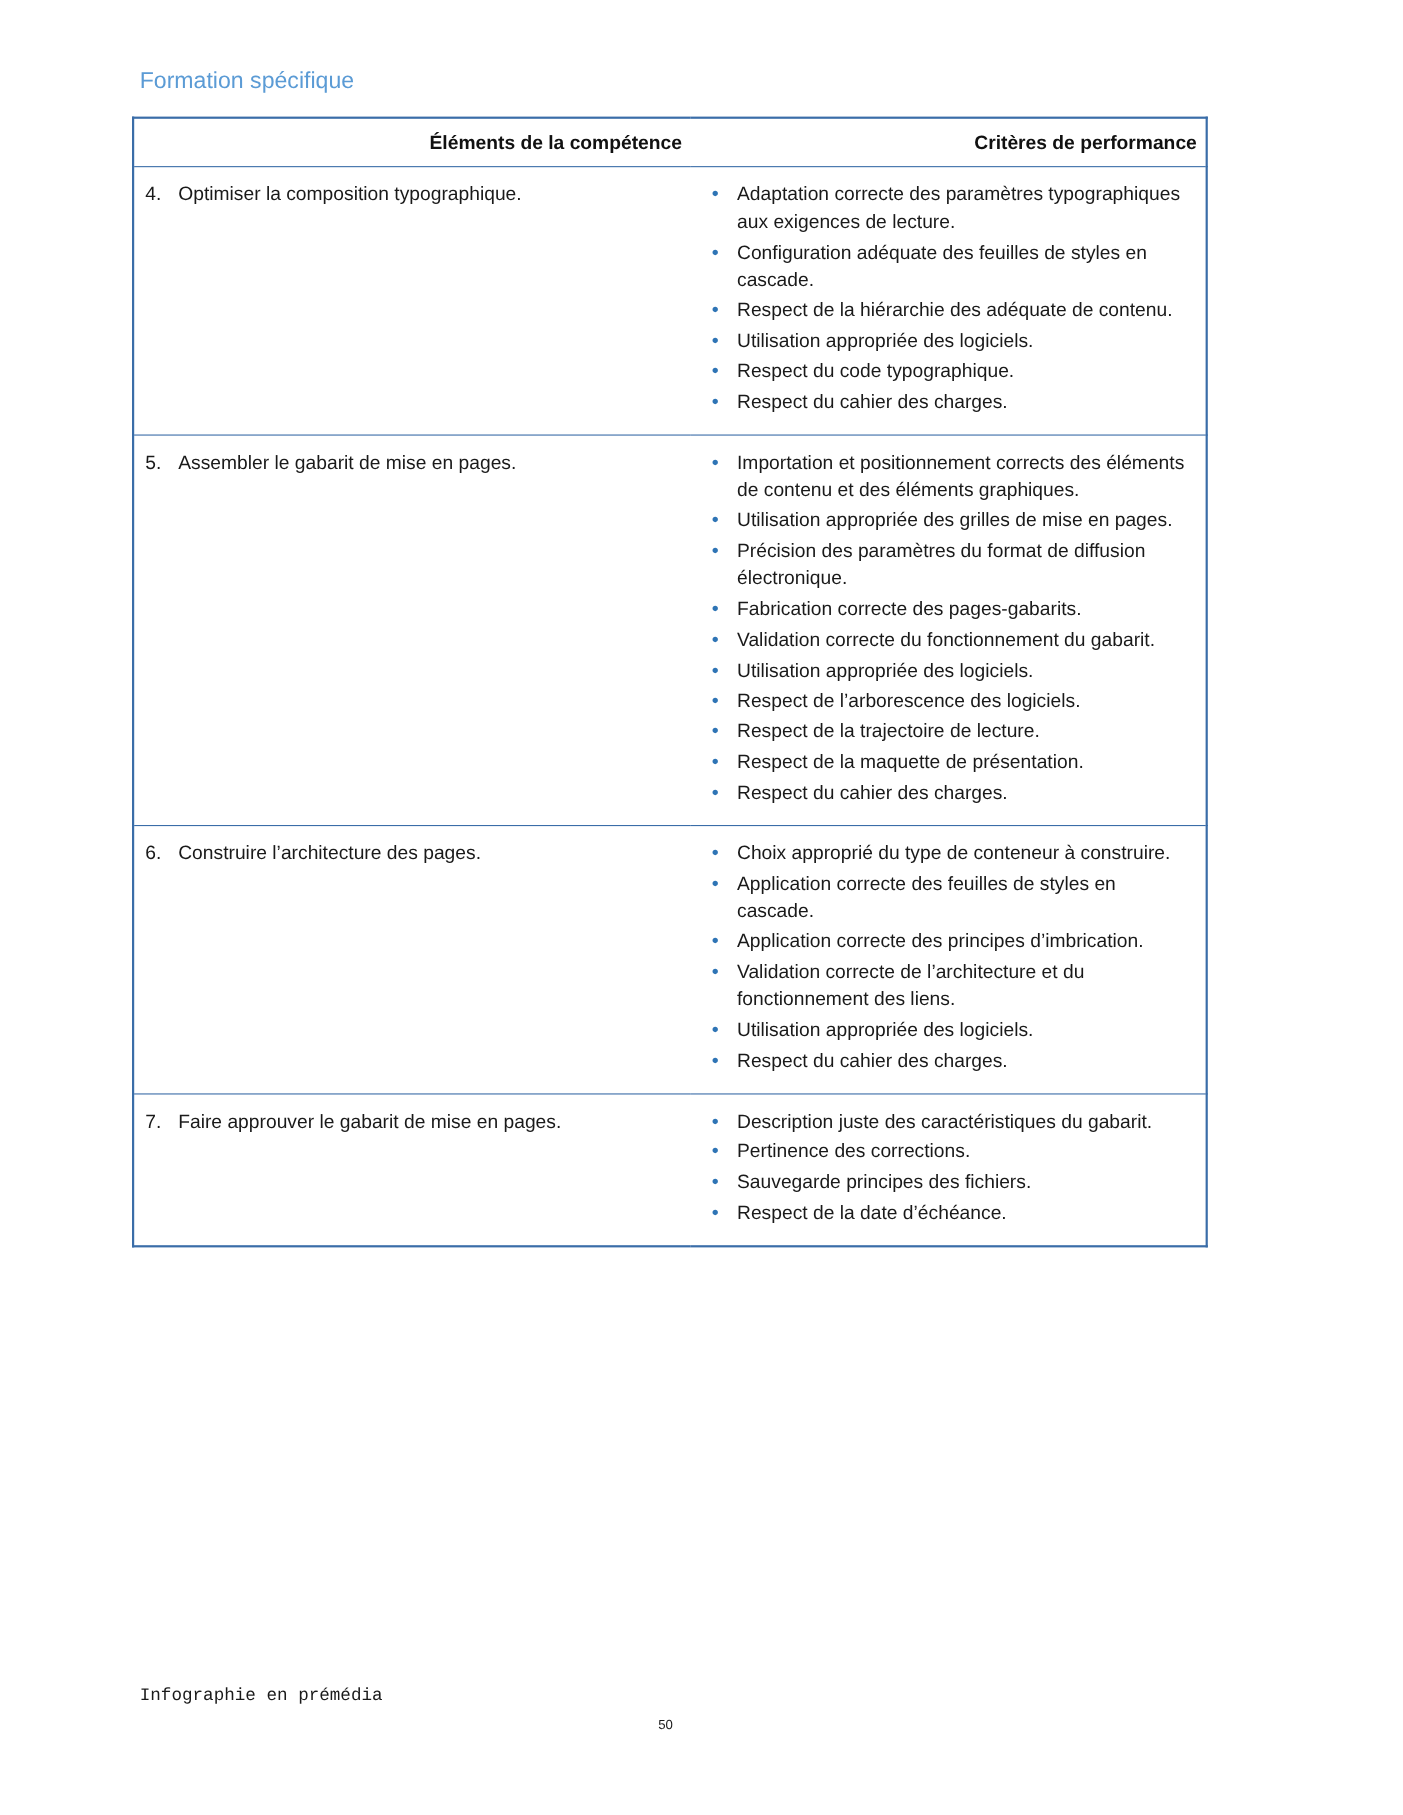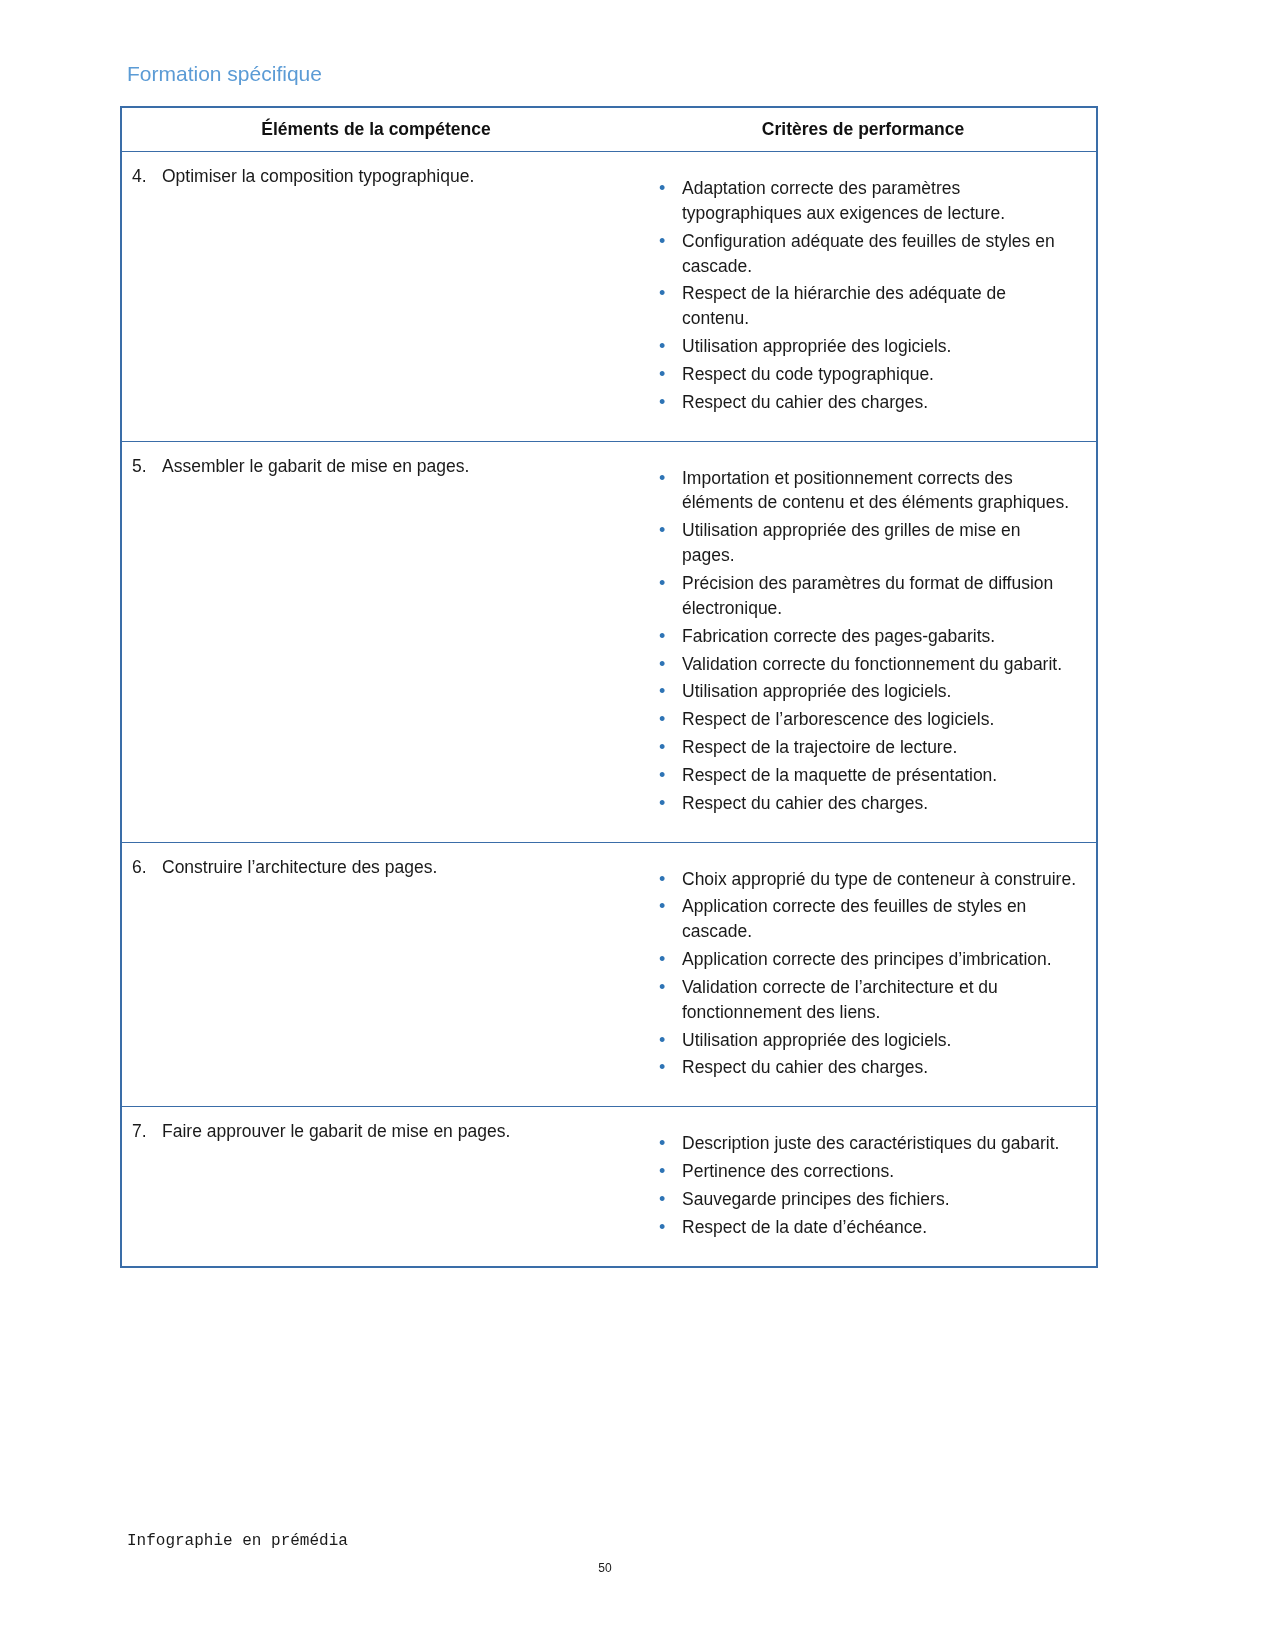--- a/index.html
+++ b/index.html
@@ -23,21 +23,21 @@
     font-weight: normal;
     margin: 0 0 20px 7px;
   }
   table.competence-table {
     border-collapse: collapse;
     width: 978px;
     border: 2px solid #3A6DA8;
     table-layout: fixed;
   }
   table.competence-table th {
-    text-align: center;
+    text-align: right;
     font-size: 17.5px;
     font-weight: bold;
     padding: 11px 8px 11px 10px;
     border-bottom: 1px solid #3A6DA8;
     color: #111;
   }
   th.col-elements { width: 488px; }
   table.competence-table td {
     vertical-align: top;
     border-bottom: 1px solid #3A6DA8;
@@ -49,21 +49,21 @@
     border-bottom: none;
   }
   .element {
     display: flex;
   }
   .element .num {
     width: 30px;
     flex: 0 0 30px;
   }
   ul.criteria-list {
-    margin: 12px;
+    margin: 0;
     padding: 0;
     list-style: none;
   }
   ul.criteria-list li {
     position: relative;
     padding-left: 32px;
     margin: 0 0 3px 0;
   }
   ul.criteria-list li::before {
     content: "\2022";

